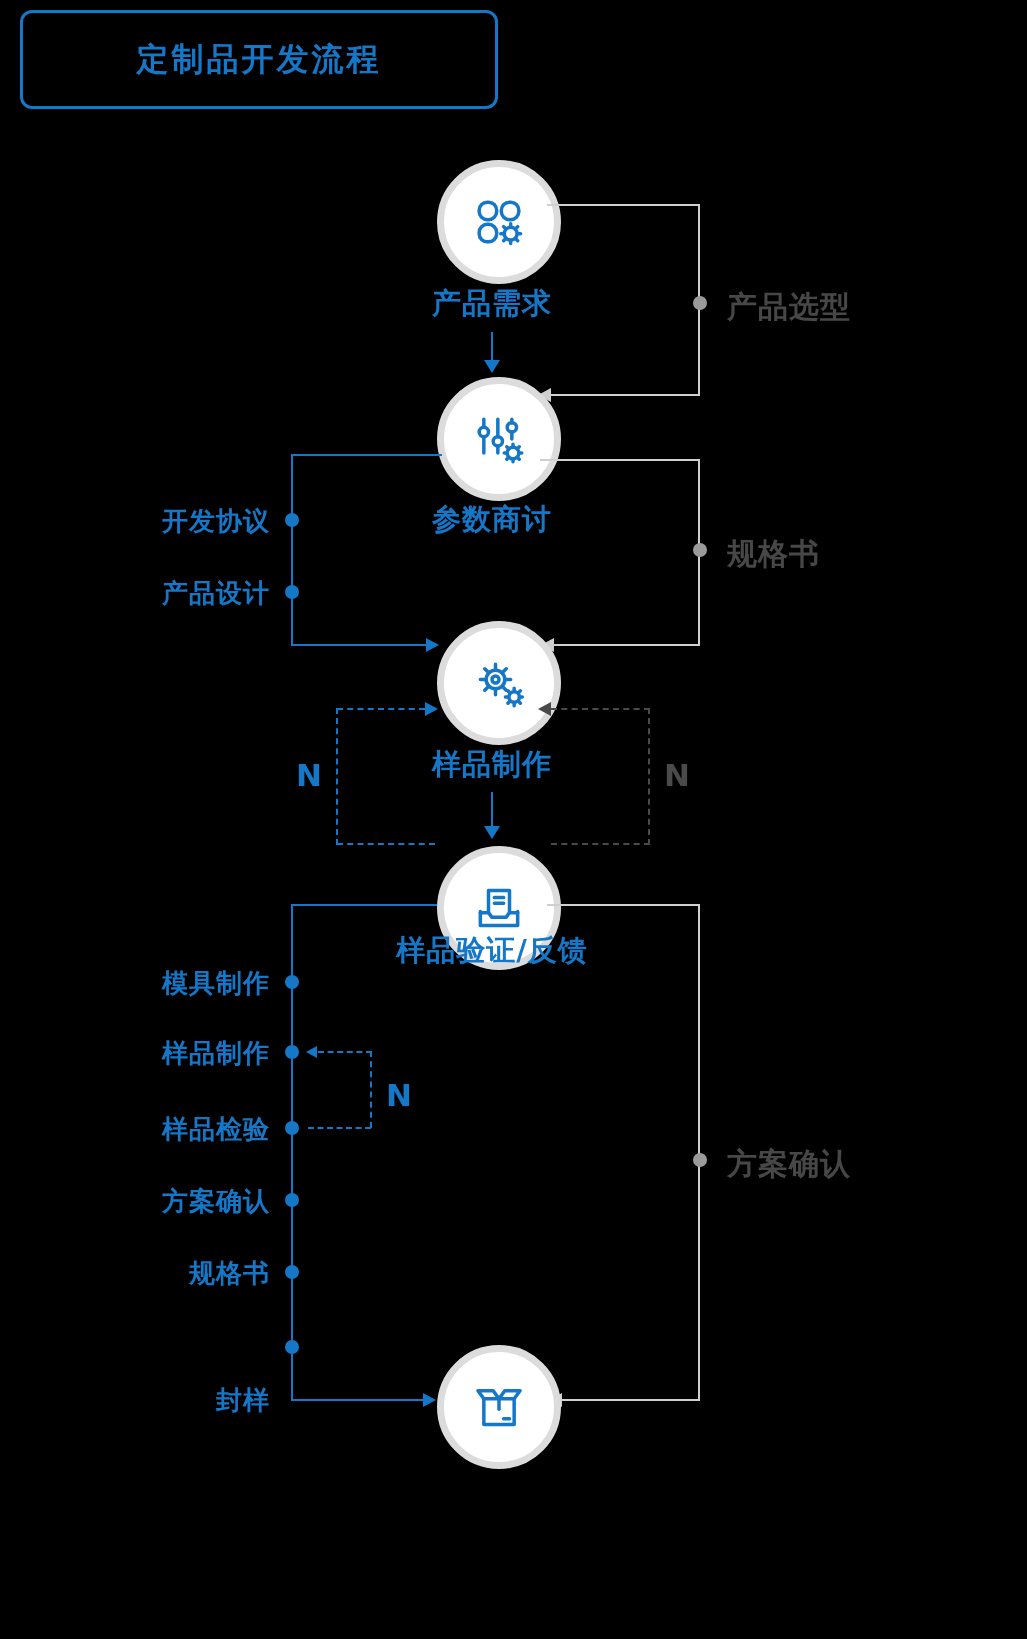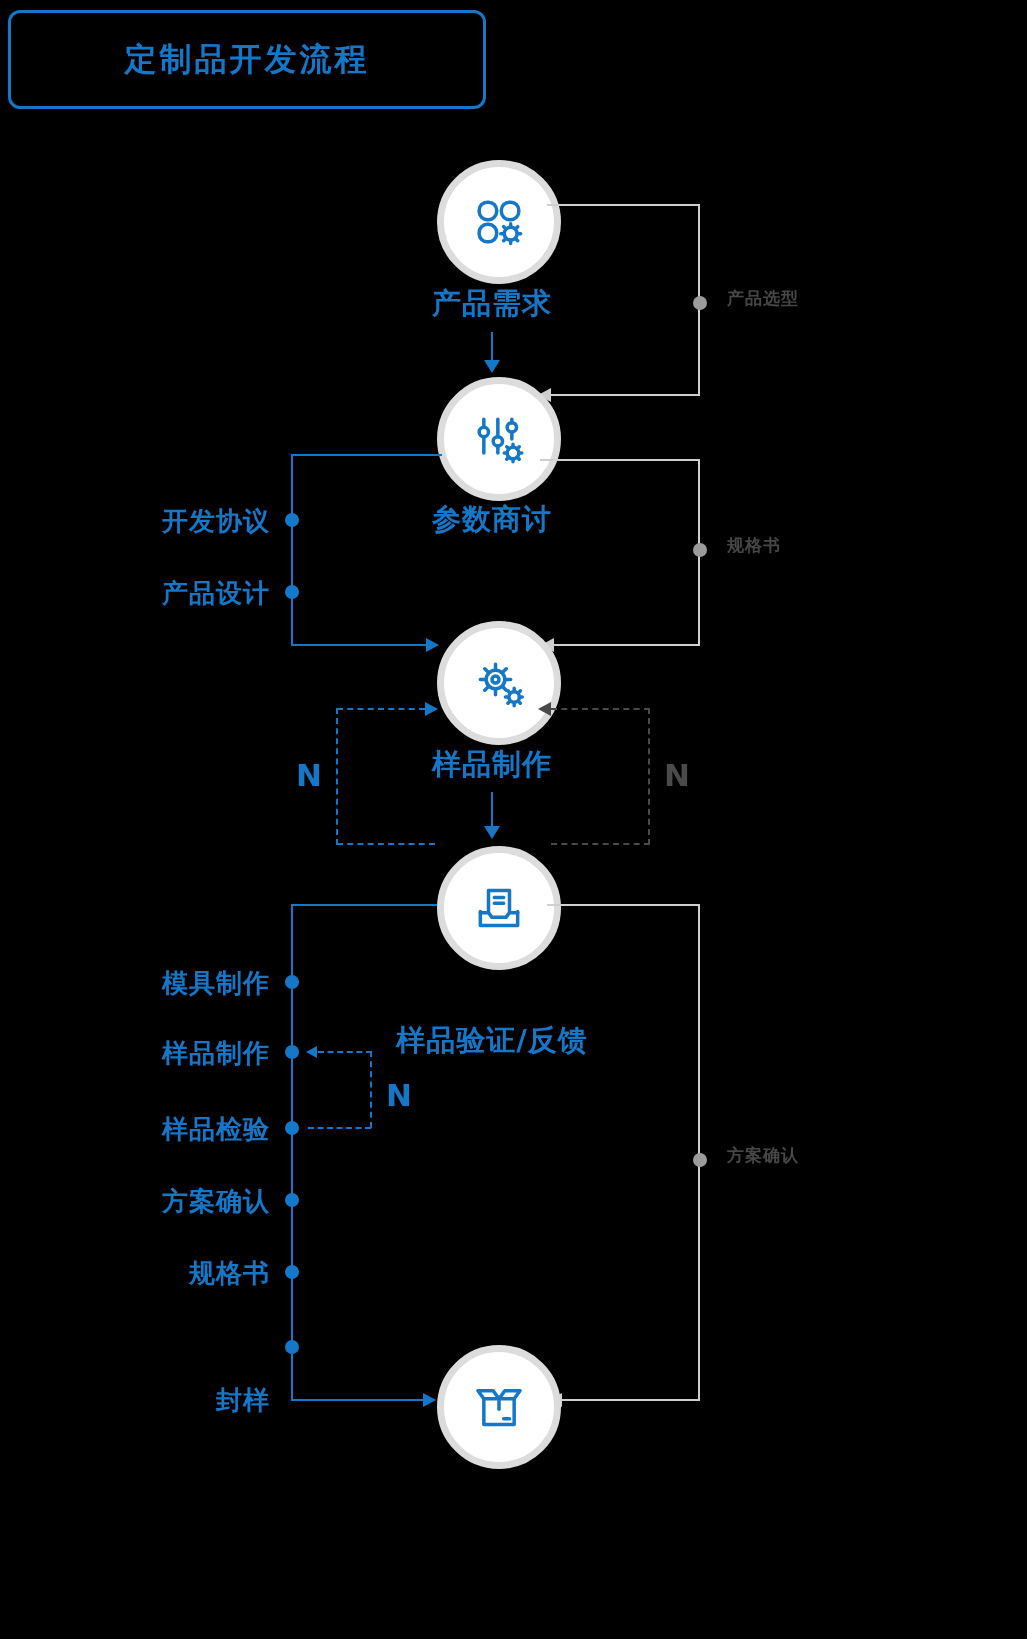--- a/index.html
+++ b/index.html
@@ -3,39 +3,39 @@
 <meta charset="utf-8">
 <style>
   html, body { margin:0; padding:0; background:#000; }
   .canvas {
     position:relative; width:1027px; height:1639px; background:#000000;
     font-family:"DejaVu Sans","Liberation Sans",sans-serif; overflow:hidden;
   }
   
   .hdr {
     position:absolute; display:flex; align-items:center; justify-content:center;
-    border-radius:12px; font-weight:bold; font-size:32px; letter-spacing:3px;
+    border-radius:12px; font-weight:bold; font-size:32px; letter-spacing:3px;margin-left:12px;
   }
   .hdr-left  { left:8px;  top:10px; width:472px; height:93px;  border:3px solid #1577c8; color:#1577c8; }
   .hdr-right { left:492px; top:2px;  width:490px; height:101px; border:3px solid #d8d8d8; color:#474747; }
   
   .node {
     position:absolute; width:110px; height:110px; border-radius:50%;
     background:#ffffff; border:7px solid #dcdcdc;
     display:flex; align-items:center; justify-content:center;
   }
   .node svg { width:56px; height:56px; }
   .icon { stroke:#1577c8; fill:none; stroke-width:3; stroke-linecap:round; stroke-linejoin:round; }
   .node-label {
     position:absolute; color:#1577c8; font-weight:bold; font-size:29px;
     text-align:center; letter-spacing:1px;
   }
   
   .side-left  { position:absolute; color:#1577c8; font-weight:bold; font-size:26px; text-align:right; width:180px; letter-spacing:1px; }
-  .side-right { position:absolute; color:#474747; font-weight:bold; font-size:17px; letter-spacing:1px; }
+  .side-right { position:absolute; color:#474747; font-weight:bold; font-size:30px; letter-spacing:1px; }
   
   .hline { position:absolute; height:2px; }
   .vline { position:absolute; width:2px; }
   .blue  { background:#1577c8; }
   .gray  { background:#cfcfcf; }
   .hdash-blue { position:absolute; height:0; border-top:2px dashed #1577c8; }
   .vdash-blue { position:absolute; width:0;  border-left:2px dashed #1577c8; }
   .hdash-dark { position:absolute; height:0; border-top:2px dashed #4a4a4a; }
   .vdash-dark { position:absolute; width:0;  border-left:2px dashed #4a4a4a; }
   
@@ -139,21 +139,21 @@
   <div class="arr arr-down-blue" style="left:484px;top:826px;"></div>
 
   <div class="node" style="left:437px;top:846px;">
     <svg class="icon" viewBox="0 0 48 48">
       <path d="M15 27 V9 H33 V27"></path>
       <path d="M20 15 H28 M20 20 H28"></path>
       <path d="M8 27 V39 H40 V27"></path>
       <path d="M8 28 H15 L18 32 H30 L33 28 H40"></path>
     </svg>
   </div>
-  <div class="node-label" style="left:332px;top:1021px;width:320px;">样品验证/反馈</div>
+  <div class="node-label" style="left:332px;top:931px;width:320px;">样品验证/反馈</div>
 
   <div class="hline blue" style="left:292px;top:904px;width:145px;"></div>
   <div class="vline blue" style="left:291px;top:904px;height:497px;"></div>
   <div class="hline blue" style="left:292px;top:1399px;width:131px;"></div>
   <div class="arr arr-right-blue" style="left:423px;top:1393px;"></div>
 
   <div class="dot blue-dot" style="left:285px;top:975px;"></div>
   <div class="dot blue-dot" style="left:285px;top:1045px;"></div>
   <div class="dot blue-dot" style="left:285px;top:1121px;"></div>
   <div class="dot blue-dot" style="left:285px;top:1193px;"></div>

